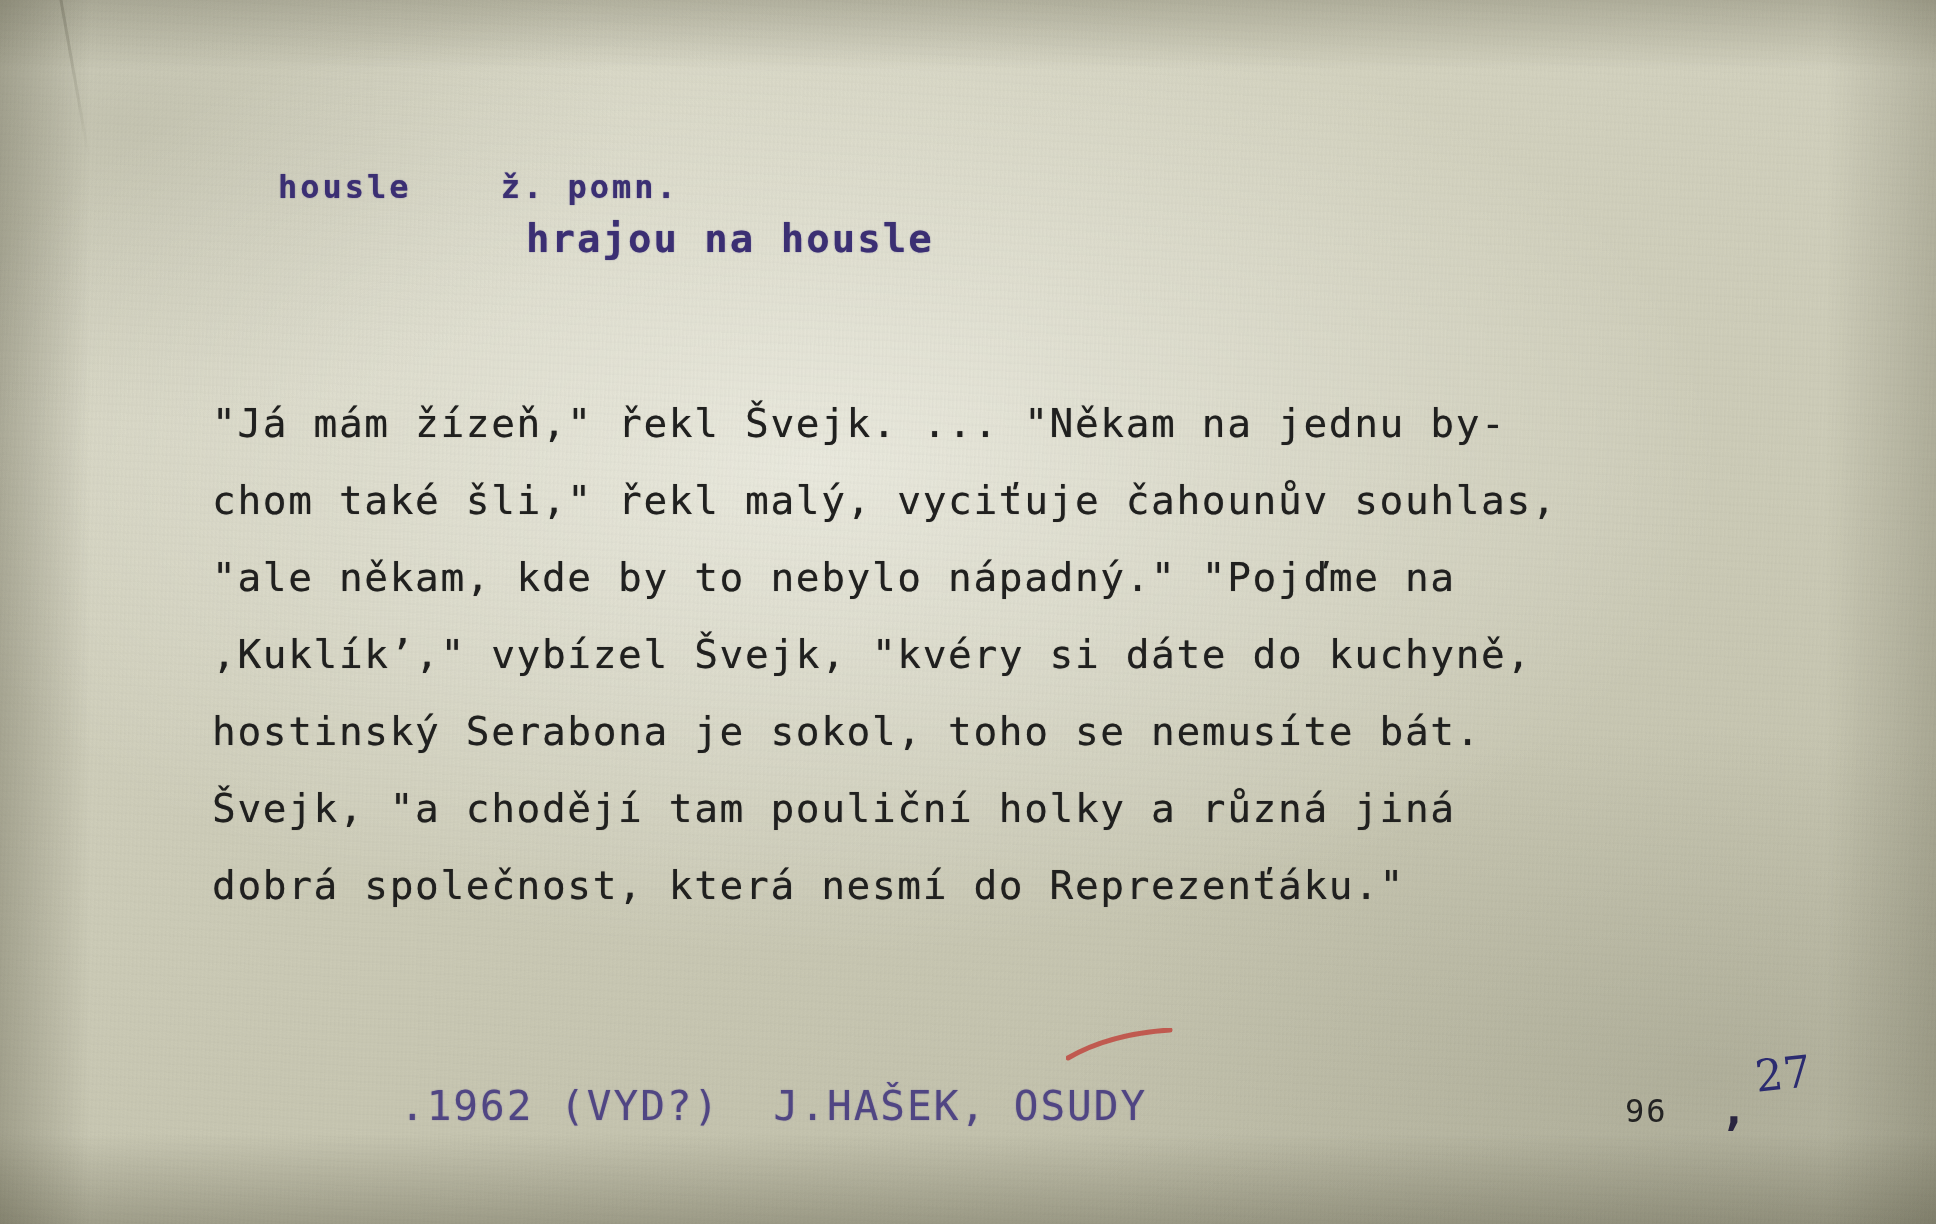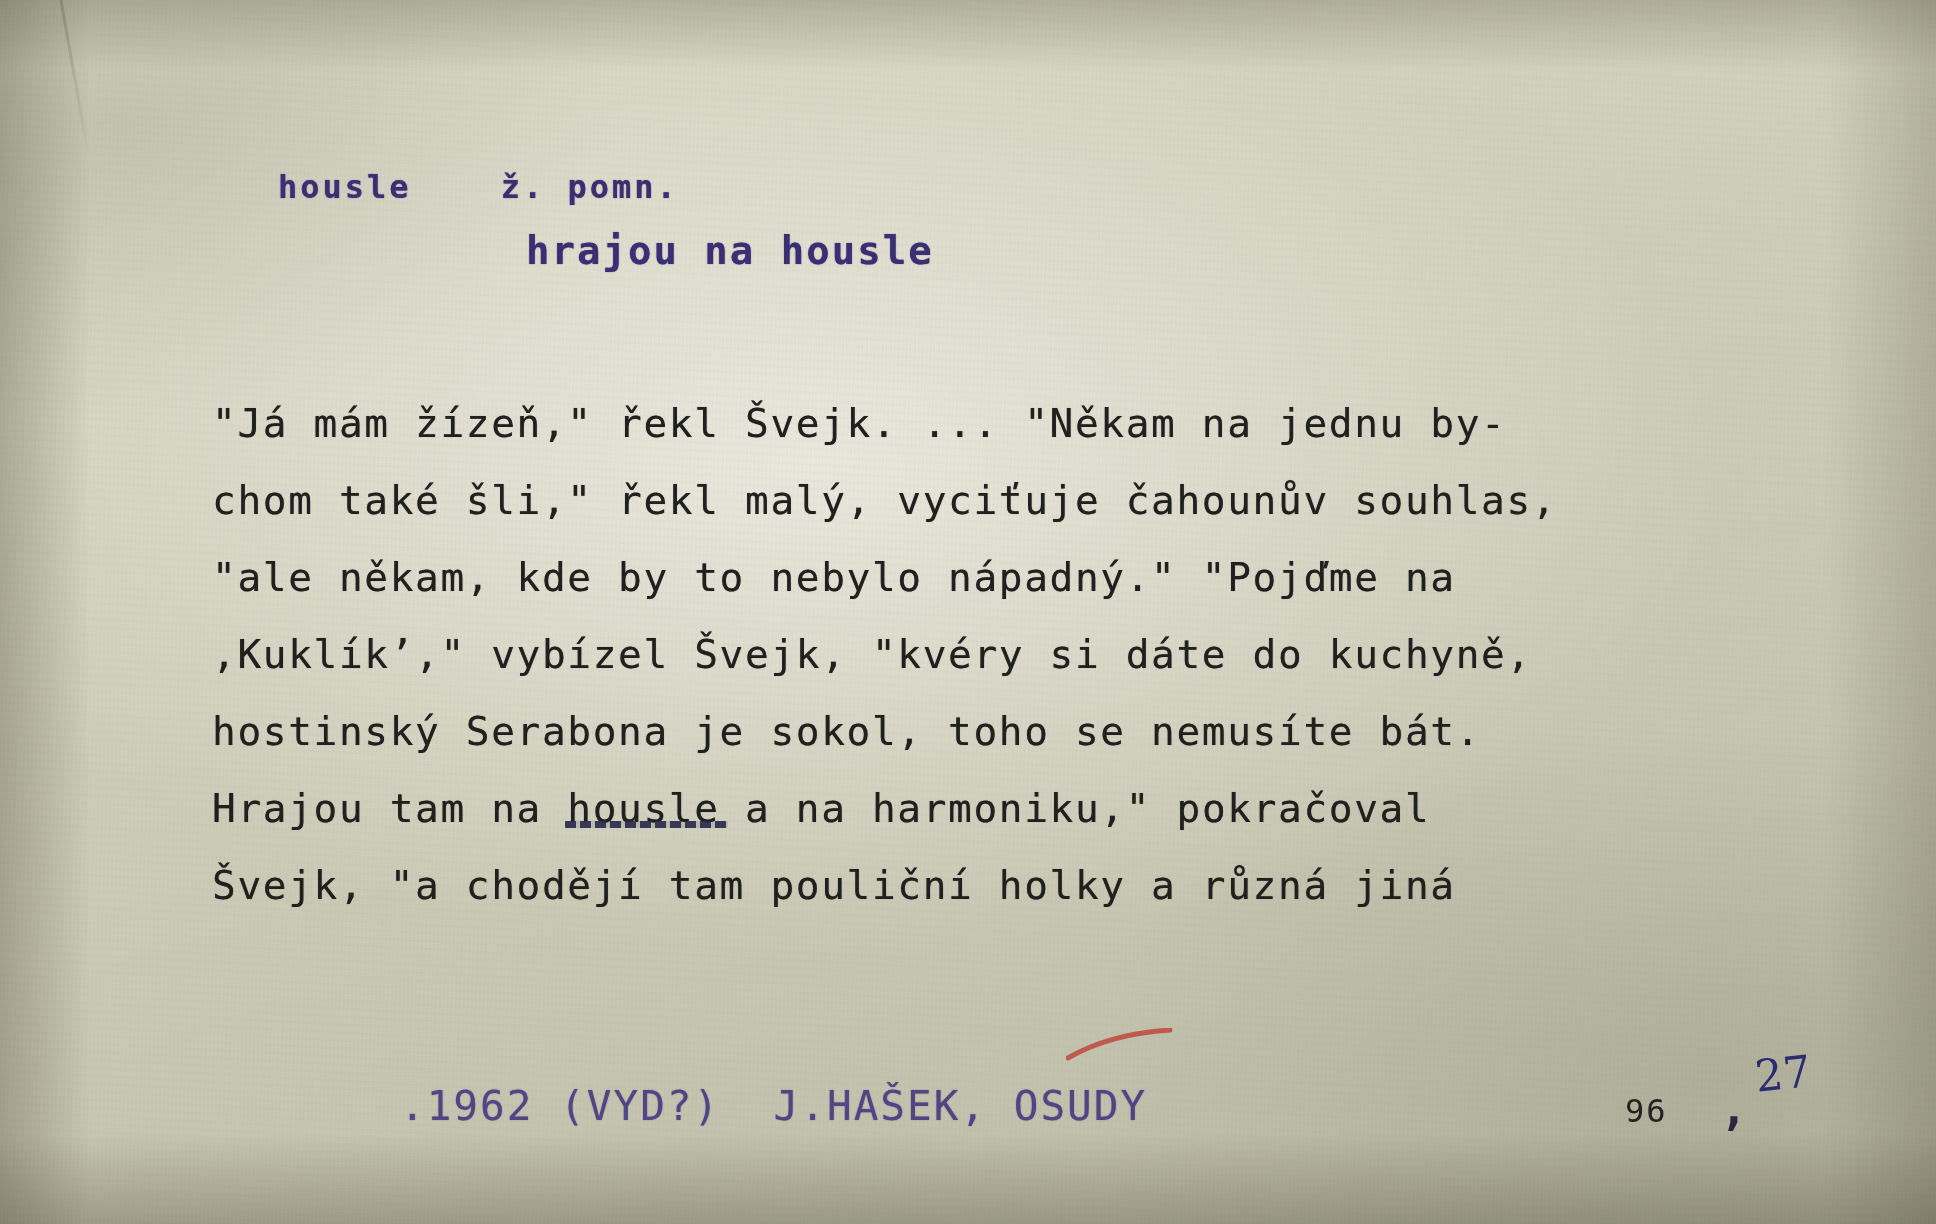--- a/index.html
+++ b/index.html
@@ -62,21 +62,21 @@
     color: #3b2f73;
   }
   .headword-line1 {
     font-size: 32px;
     font-weight: bold;
     letter-spacing: 3px;
     white-space: pre;
     text-shadow: 0 0 1.2px rgba(59,47,115,0.75);
   }
   .headword-line2 {
-    margin-top: 22px;
+    margin-top: 10px;
     margin-left: 248px;
     font-size: 39px;
     font-weight: bold;
     letter-spacing: 2px;
     white-space: pre;
     text-shadow: 0 0 1.2px rgba(59,47,115,0.7);
   }
 
   .quote-block {
     position: absolute;
@@ -175,22 +175,22 @@
     <div class="headword-line1"><span>housle</span><span>    </span><span>ž. pomn.</span></div>
     <div class="headword-line2">hrajou na housle</div>
   </div>
 
   <div class="quote-block">
     <div class="q-line">"Já mám žízeň," řekl Švejk. ... "Někam na jednu by-</div>
     <div class="q-line">chom také šli," řekl malý, vyciťuje čahounův souhlas,</div>
     <div class="q-line">"ale někam, kde by to nebylo nápadný." "Pojďme na</div>
     <div class="q-line">,Kuklík’," vybízel Švejk, "kvéry si dáte do kuchyně,</div>
     <div class="q-line">hostinský Serabona je sokol, toho se nemusíte bát.</div>
-    <div class="q-line"><span>Hrajou tam na </span><span class="underlined-word">housle</span><span> a na harmoniku," pokračoval</span></div>
     <div class="q-line">Švejk, "a chodějí tam pouliční holky a různá jiná</div>
+    <div class="q-line">dobrá společnost, která nesmí do Reprezenťáku."</div>
   </div>
 
   <svg class="red-stroke" viewBox="0 0 108 34" xmlns="http://www.w3.org/2000/svg">
     <path d="M2 30 C 26 16, 58 5, 104 2" stroke="#c0483f" stroke-width="5" fill="none" stroke-linecap="round" opacity="0.85"></path>
   </svg>
 
   <div class="footer-row">
     <div class="source-stamp">.1962 (VYD?)  J.HAŠEK, OSUDY</div>
     <div class="page-num">96</div>
     <div class="comma-mark">,</div>

